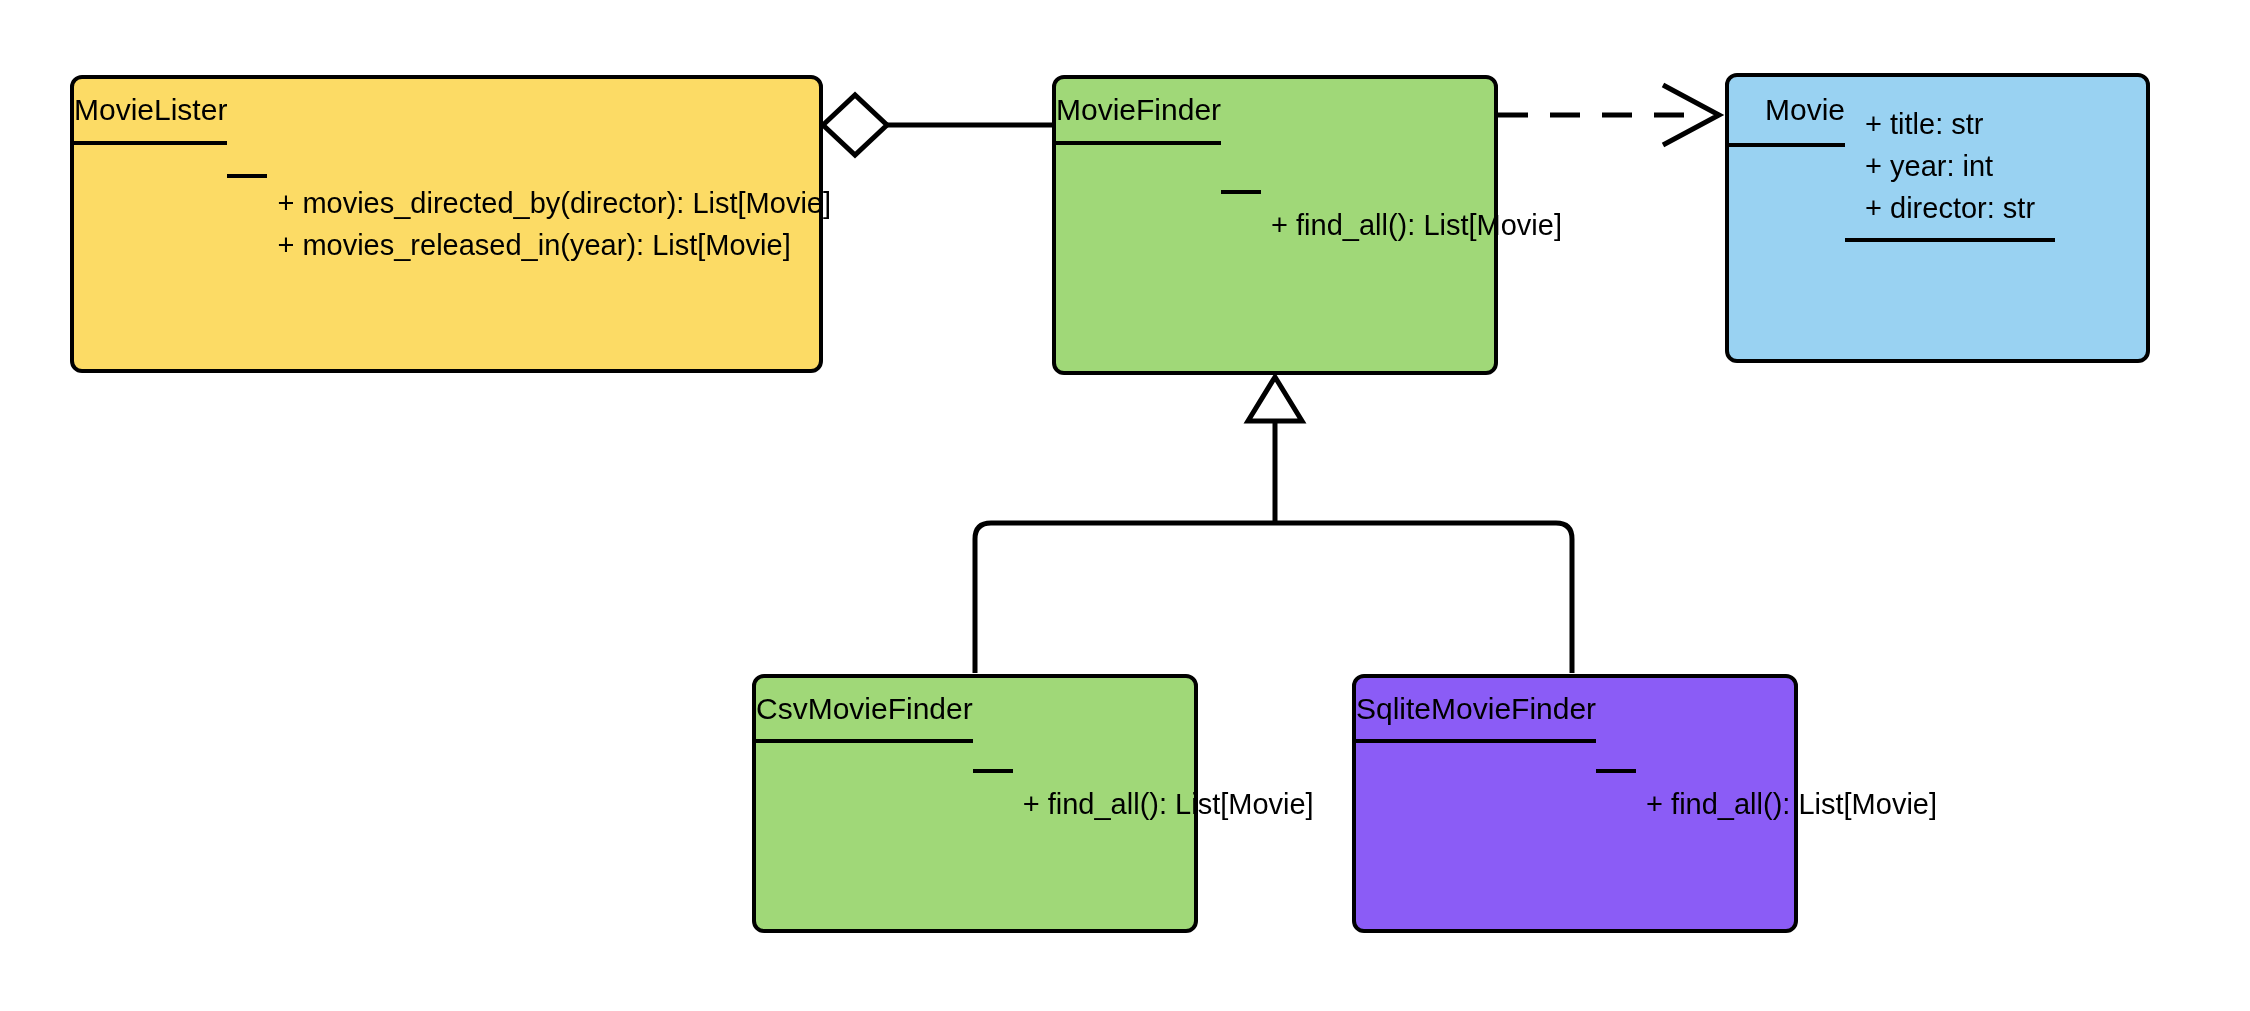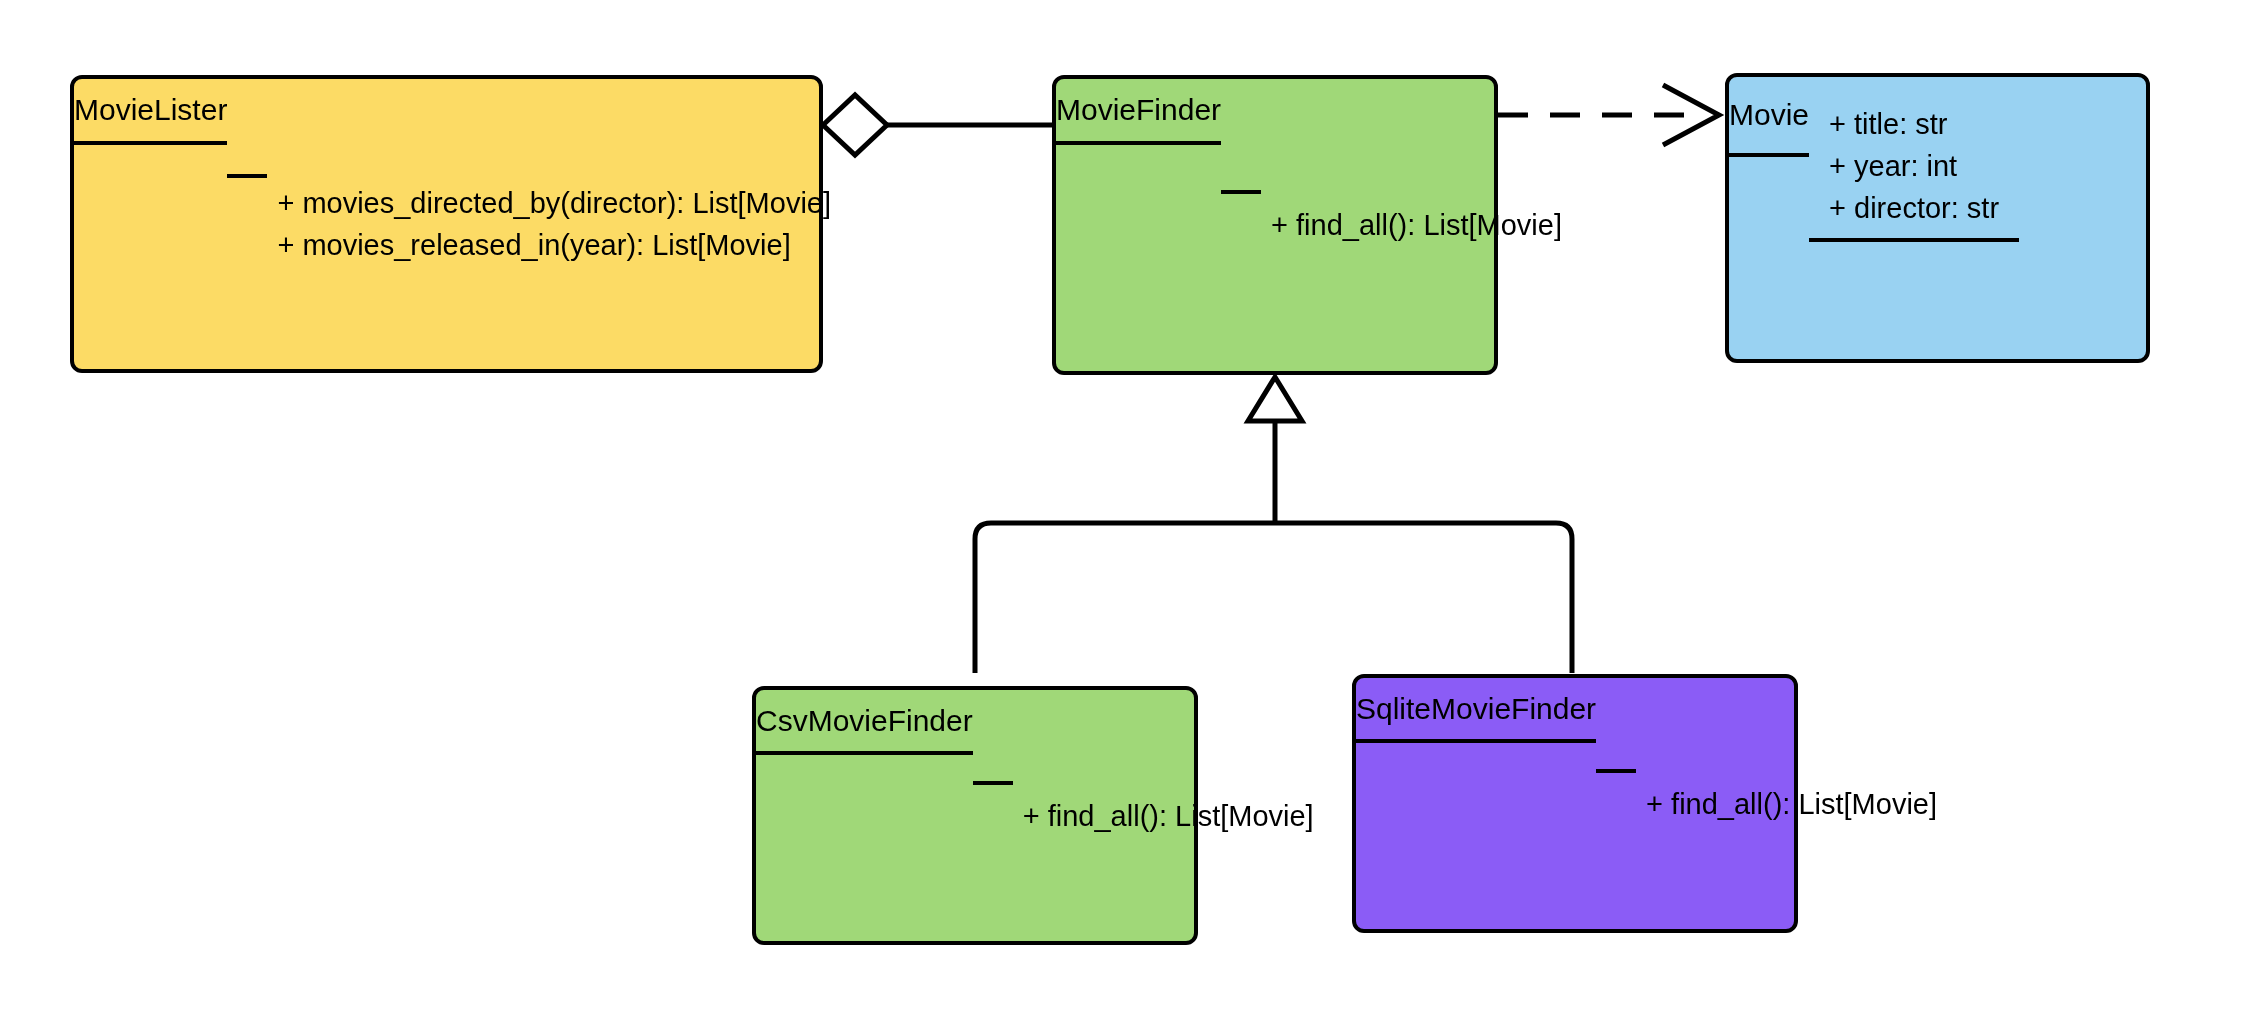--- a/index.html
+++ b/index.html
@@ -98,30 +98,30 @@
 
   <div class="class-box" style="left: 1052px; top: 75px; width: 446px; height: 300px; background-color: rgb(160, 216, 120);">
     <div class="cb-header" style="height:66px;">MovieFinder</div>
     <div class="cb-attrs" style="height:115px;"></div>
     <div class="cb-methods">
       <div class="member">+ find_all(): List[Movie]</div>
     </div>
   </div>
 
   <div class="class-box" style="left: 1725px; top: 73px; width: 425px; height: 290px; background-color: rgb(153, 210, 242);">
-    <div class="cb-header" style="height:80px;">Movie</div>
+    <div class="cb-header" style="height:70px;padding-left:36px;">Movie</div>
     <div class="cb-attrs" style="height:149px;margin-top:16px;">
       <div class="member">+ title: str</div>
       <div class="member">+ year: int</div>
       <div class="member">+ director: str</div>
     </div>
     <div class="cb-methods"></div>
   </div>
 
-  <div class="class-box" style="left: 752px; top: 674px; width: 446px; height: 259px; background-color: rgb(160, 216, 120); margin-top: 12px;">
+  <div class="class-box" style="left: 752px; top: 674px; width: 446px; height: 259px; background-color: rgb(160, 216, 120);">
     <div class="cb-header" style="height:65px;">CsvMovieFinder</div>
     <div class="cb-attrs" style="height:95px;"></div>
     <div class="cb-methods">
       <div class="member">+ find_all(): List[Movie]</div>
     </div>
   </div>
 
   <div class="class-box" style="left: 1352px; top: 674px; width: 446px; height: 259px; background-color: #8b5cf6;">
     <div class="cb-header" style="height:65px;">SqliteMovieFinder</div>
     <div class="cb-attrs" style="height:95px;"></div>

